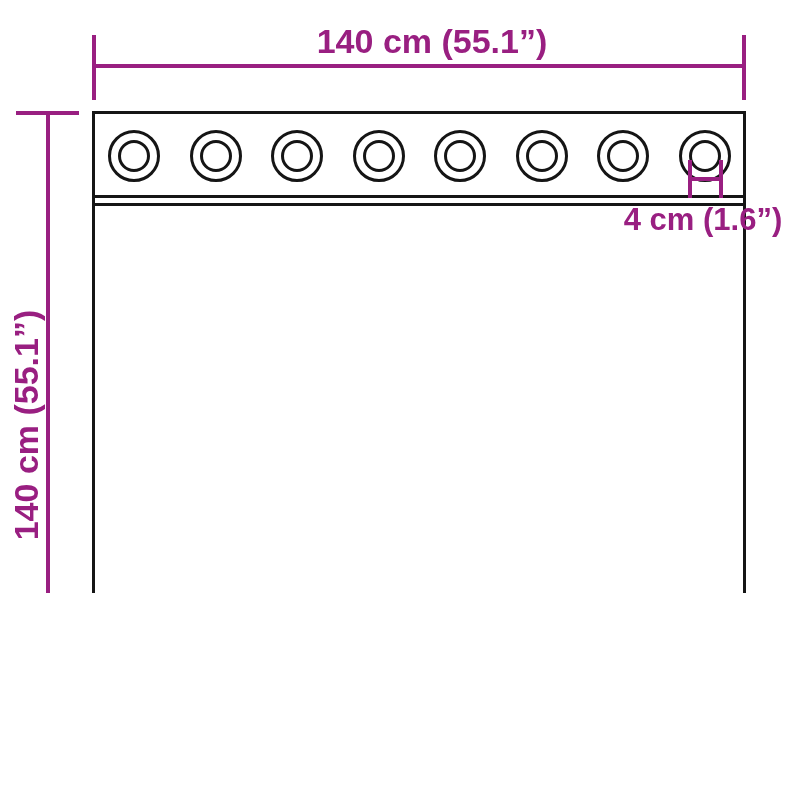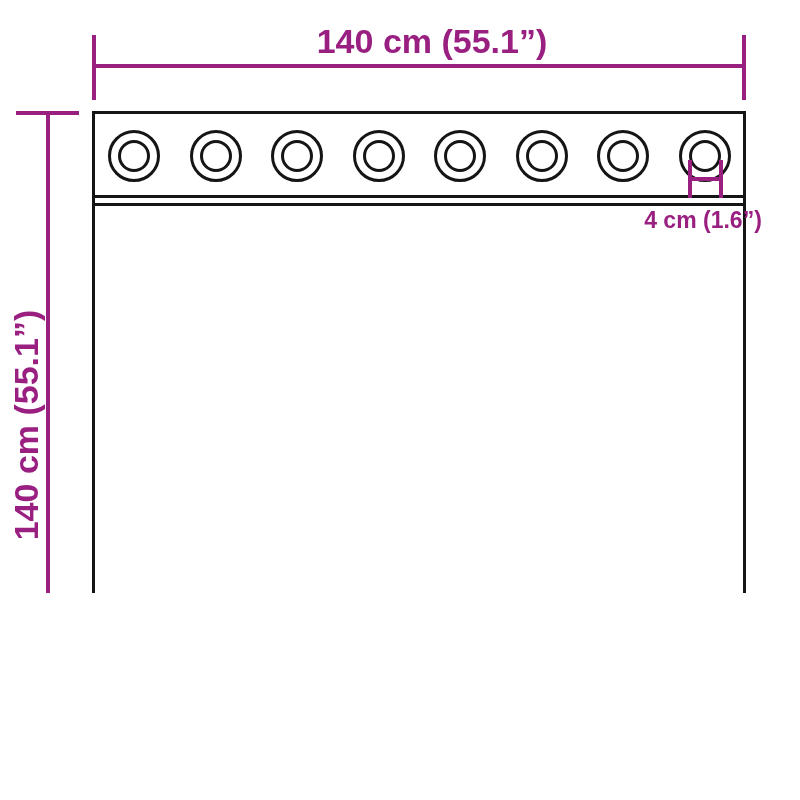--- a/index.html
+++ b/index.html
@@ -86,21 +86,21 @@
     background:var(--accent);z-index:5;
   }
   .gd-leg.left{left:688px;}
   .gd-leg.right{left:719px;}
   .gd-bar{
     position:absolute;left:688px;top:177px;width:35px;height:4px;
     background:var(--accent);z-index:5;
   }
   .gd-label{
     left:613px;top:203px;width:180px;
-    font-size:23px;line-height:34px;text-align:center;
+    font-size:31px;line-height:34px;text-align:center;
     z-index:6;
   }
 </style>
 </head>
 <body>
 
 <div class="stage">
 
   <div class="dim-label dim-top-label">140 cm (55.1”)</div>
   <div class="dim-top-line"></div>

